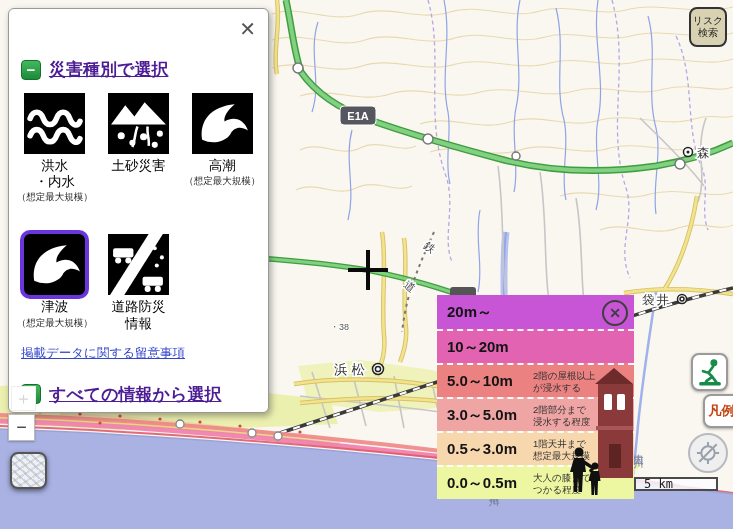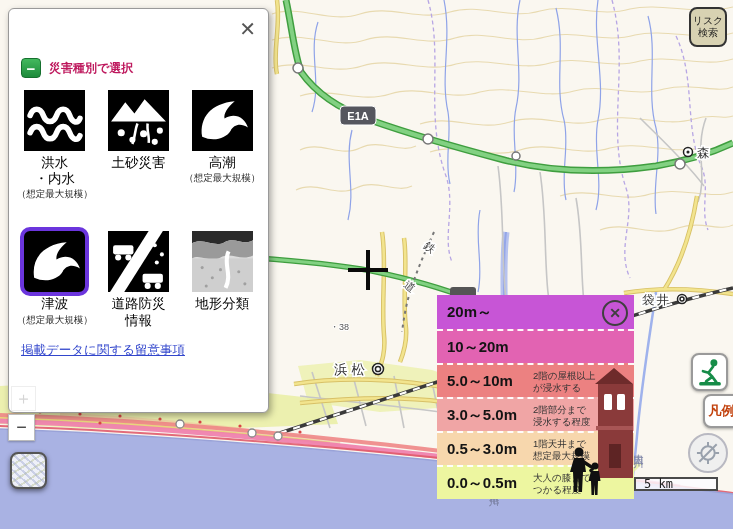--- a/index.html
+++ b/index.html
@@ -23,21 +23,21 @@
   .tab-active { font-size:14.5px; font-weight:bold; color:#2b3eb8;
     padding:4px 6px 5px; border-bottom:3px solid #3448c0; cursor:pointer; }
   .tab-inactive { margin-left:6px; font-size:13px; color:#999; background:#f7f7f7;
     border:1px solid #ccc; padding:5px 9px 6px; cursor:pointer; }
   .panel-close { margin-left:auto; font-size:20px; color:#555; background:none; border:none;
     cursor:pointer; padding:0 4px 4px; }
   .sect { display:flex; align-items:center; gap:8px; margin:13px 0 0 12px; }
   .toggle { width:20px; height:20px; border-radius:4px; flex:0 0 auto;
     background:linear-gradient(#43b95e,#1c8a3a); color:#fff; font-weight:bold; font-size:15px;
     display:flex; align-items:center; justify-content:center; border:1px solid #15702e; cursor:pointer; }
-  .sect-title { font-size:12px; font-weight:bold; color:#be185d; }
+  .sect-title { font-size:17px; font-weight:bold; color:#4c1d95;text-decoration:underline; }
   .grid { display:grid; grid-template-columns:repeat(3,1fr); justify-items:center;
     margin:12px 4px 0; row-gap:30px; text-align:center; }
   .cell { cursor:pointer; }
   .icobox { width:61px; height:61px; margin:0 auto; }
   .icobox.sel { outline:4px solid #6b35dd; border-radius:6px; }
   .ilabel { margin-top:4px; font-size:13.5px; line-height:1.2; color:#000; }
   .isub { margin-top:1px; font-size:9.5px; color:#222; }
   .notice { display:inline-block; margin:12px 0 8px 12px; font-size:12.5px; color:#3246cc;
     text-decoration:underline; cursor:pointer; }
 
@@ -331,45 +331,28 @@
               <circle cx="53" cy="23" r="2"></circle>
               <circle cx="48" cy="31" r="2"></circle>
             </g>
           </svg>
       </div>
       <div class="ilabel pre">道路防災
 情報</div>
       <div class="isub"></div>
     </div>
 
-    <div class="cell">
-      <div class="icobox">
-        <svg width="61" height="61" viewBox="0 0 60 60">
-            <rect width="60" height="60" fill="#dcdcdc"></rect>
-          <path d="M0,0 H60 V9 C50,15 42,5 32,11 C22,17 12,6 0,12 Z" fill="#2b2b2b"></path>
-          <path d="M0,12 C12,6 22,17 32,11 C42,5 50,15 60,9 V24 C48,30 38,20 28,26 C18,32 8,22 0,27 Z" fill="#9a9a9a"></path>
-          <rect y="27" width="60" height="33" fill="#cfcfcf"></rect>
-          <g fill="#a0a0a0">
-              <circle cx="10" cy="36" r="1.5"></circle>
-              <circle cx="20" cy="46" r="1.5"></circle>
-              <circle cx="14" cy="54" r="1.5"></circle>
-              <circle cx="46" cy="40" r="1.5"></circle>
-              <circle cx="52" cy="52" r="1.5"></circle>
-              <circle cx="28" cy="38" r="1.5"></circle>
-            </g>
-          <path d="M36,20 C30,32 40,42 33,56" stroke="#fff" stroke-width="4" fill="none"></path>
-          </svg>
-      </div>
-      <div class="ilabel pre">地形分類</div>
-      <div class="isub"></div>
-    </div>
   </div>
 
   <a class="notice">掲載データに関する留意事項</a>
 
+  <div class="sect">
+    <span class="toggle">＋</span>
+    <span class="sect-title">すべての情報から選択</span>
+  </div>
 </div>
 
 <div class="legend">
   <div class="lrow c0">
     <span class="lrange">20m～</span>
     <button class="legend-close">✕</button>
   </div>
   <div class="lrow c1">
     <span class="lrange">10～20m</span>
   </div>

